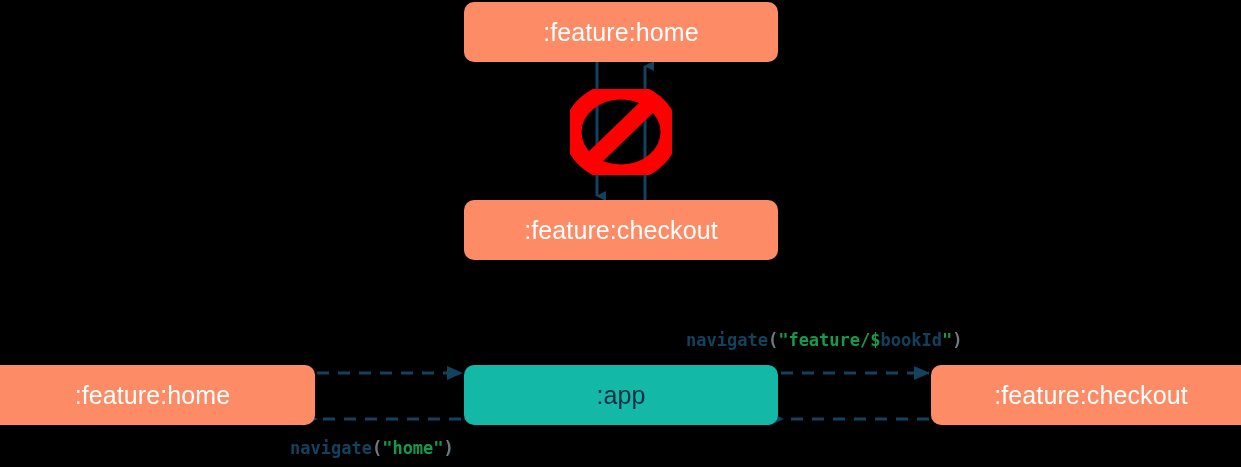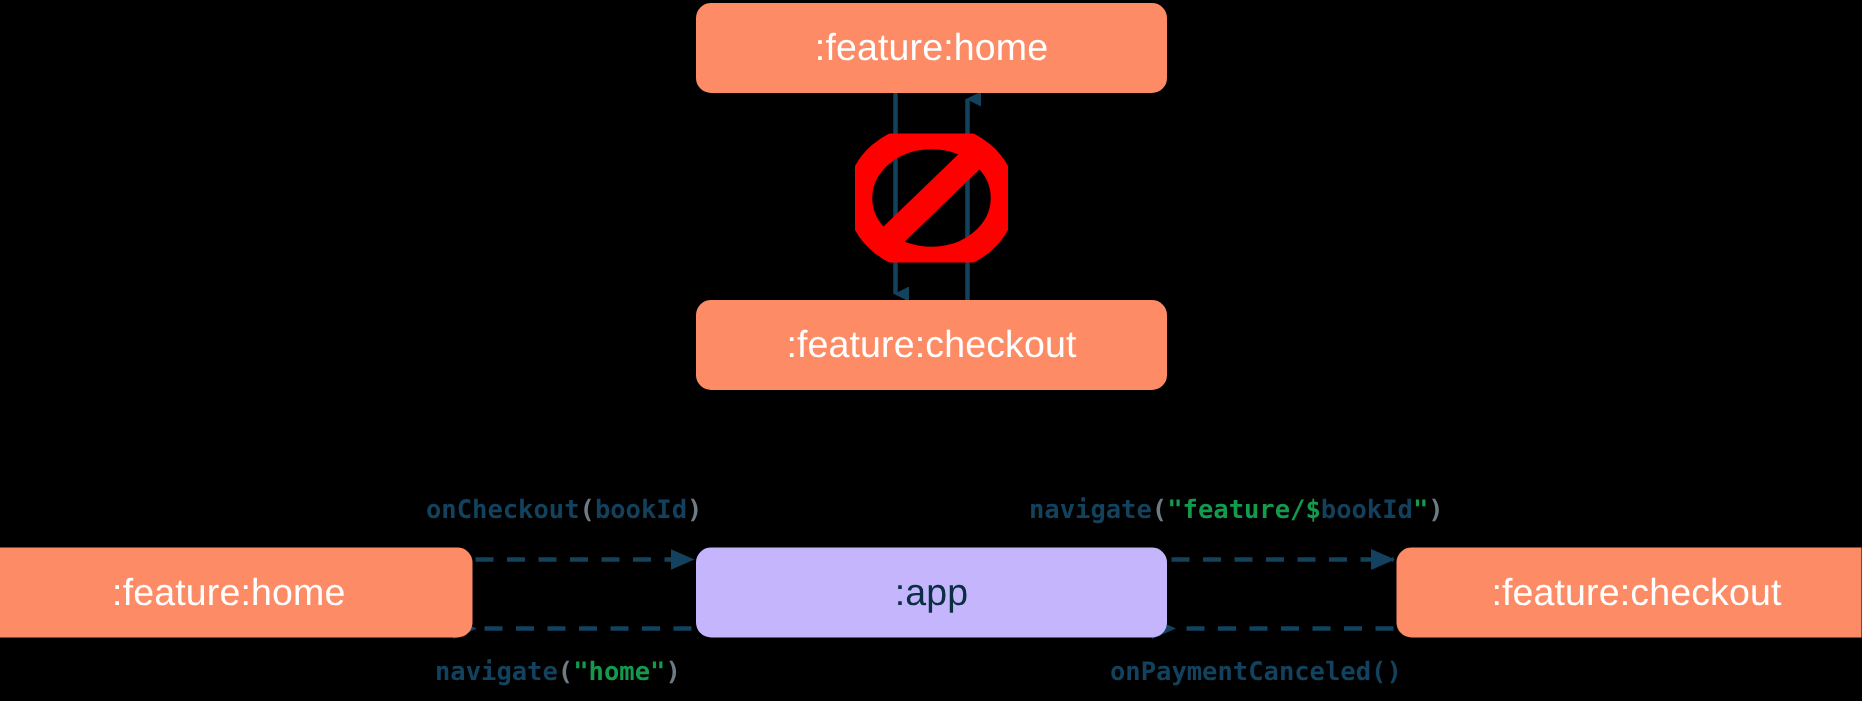--- a/index.html
+++ b/index.html
@@ -35,21 +35,21 @@
     letter-spacing: 0.1px;
     white-space: nowrap;
   }
   .node-orange {
     background: #FC8B66;
   }
   .node-orange .node-label {
     color: #FFFFFF;
   }
   .node-green {
-    background: #c4b5fd;
+    background: #14b8a6;
     align-items: center;
   }
   .node-green .node-label {
     color: #0A2E42;
   }
 
   
   #node-home-top   { left: 464px; top: 2px;   width: 314px; height: 60px; }
   #node-checkout-top { left: 464px; top: 200px; width: 314px; height: 60px; }
 
@@ -142,29 +142,23 @@
   </div>
 
   <div class="node node-green" id="node-app">
     <span class="node-label">:app</span>
   </div>
 
   <div class="node node-orange" id="node-checkout-bottom">
     <span class="node-label">:feature:checkout</span>
   </div>
 
-  <div class="edge-label" id="label-oncheckout">
-    <span class="tok-fn">onCheckout</span><span class="tok-paren">(</span><span class="tok-arg">bookId</span><span class="tok-paren">)</span>
-  </div>
 
   <div class="edge-label" id="label-navigate-co">
     <span class="tok-fn">navigate</span><span class="tok-paren">(</span><span class="tok-str">"</span><span class="tok-str">feature/</span><span class="tok-dollar">$</span><span class="tok-var">bookId</span><span class="tok-str">"</span><span class="tok-paren">)</span>
   </div>
 
   <div class="edge-label" id="label-navigate-home">
     <span class="tok-fn">navigate</span><span class="tok-paren">(</span><span class="tok-str">"</span><span class="tok-str">home</span><span class="tok-str">"</span><span class="tok-paren">)</span>
   </div>
 
-  <div class="edge-label" id="label-onpaymentcancel">
-    <span class="tok-fn">onPaymentCanceled</span><span class="tok-fn">(</span><span class="tok-fn">)</span>
-  </div>
 
 </div>
 
 </body></html>

